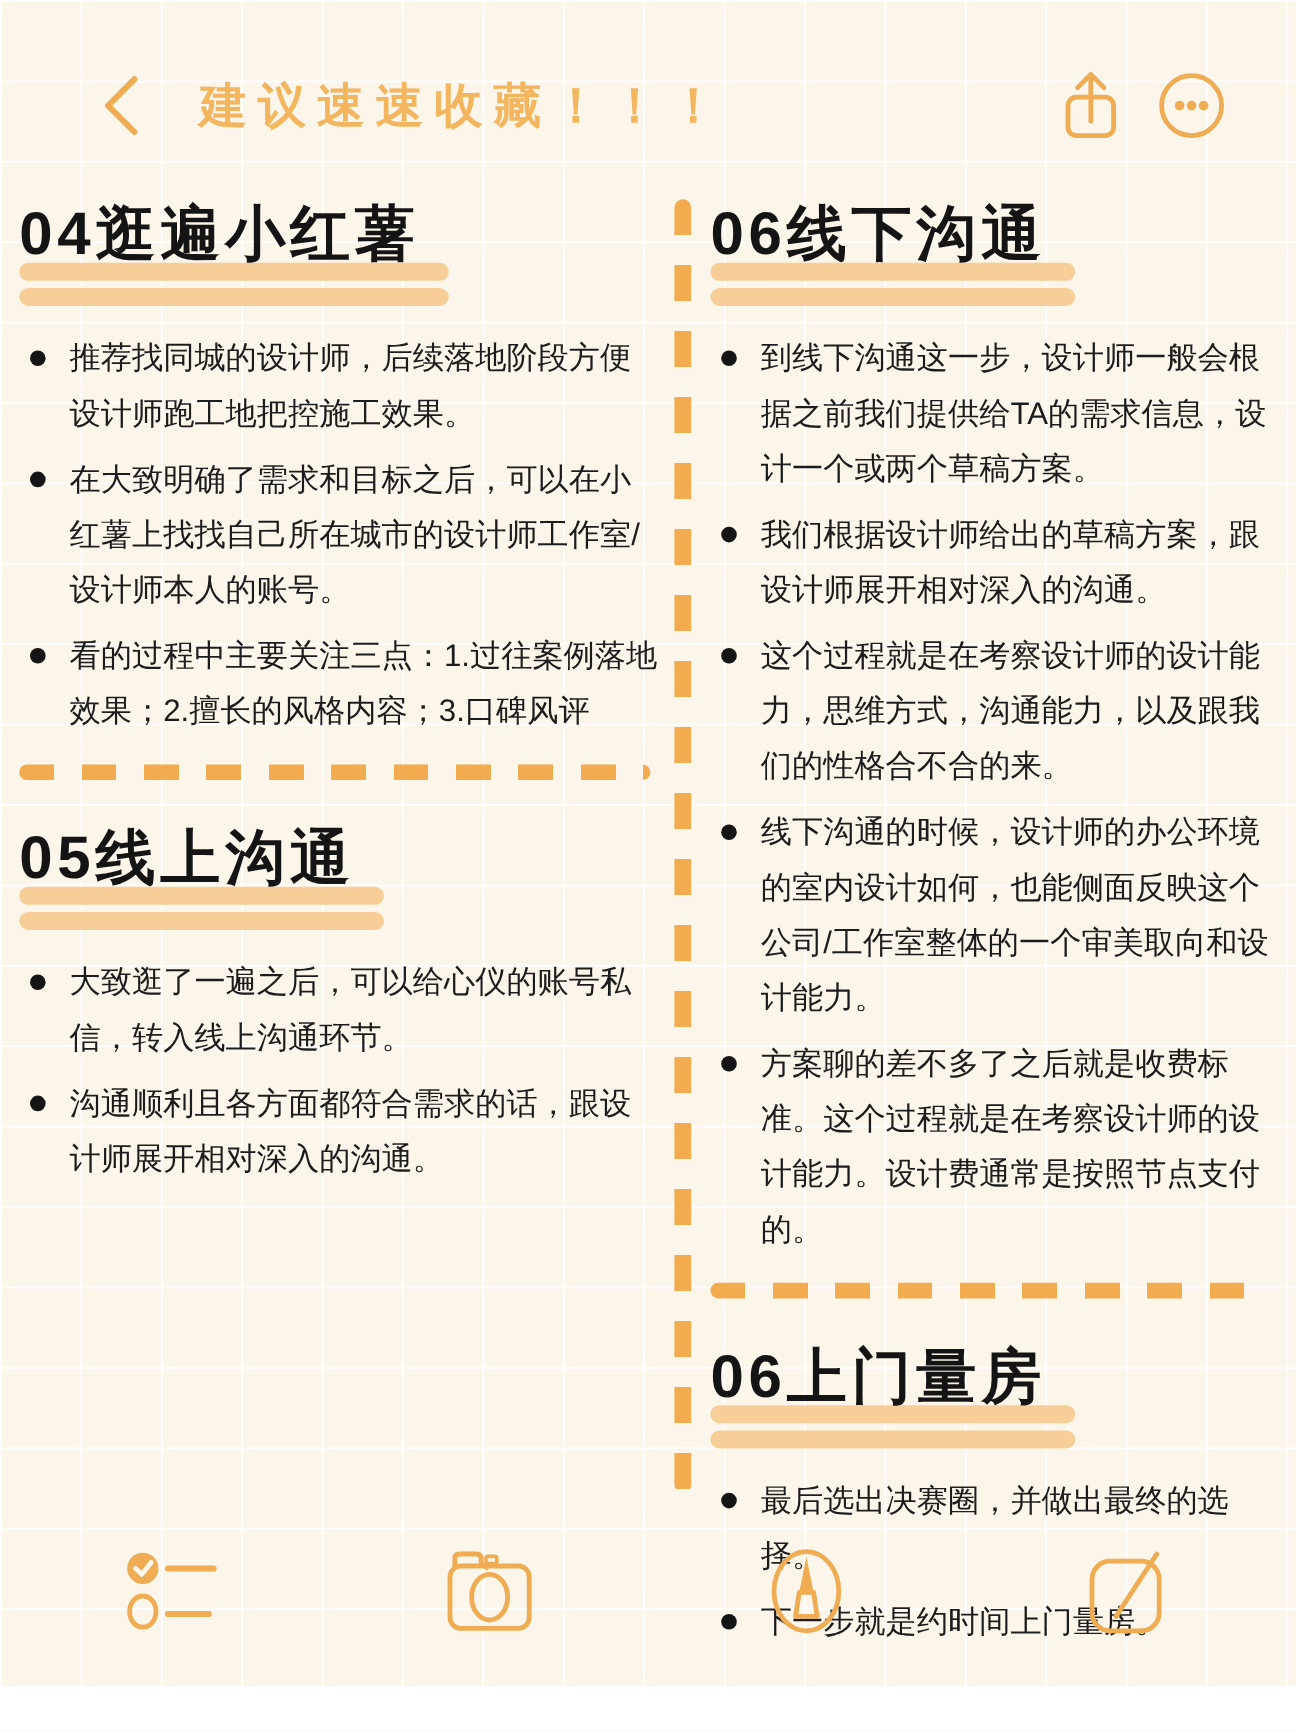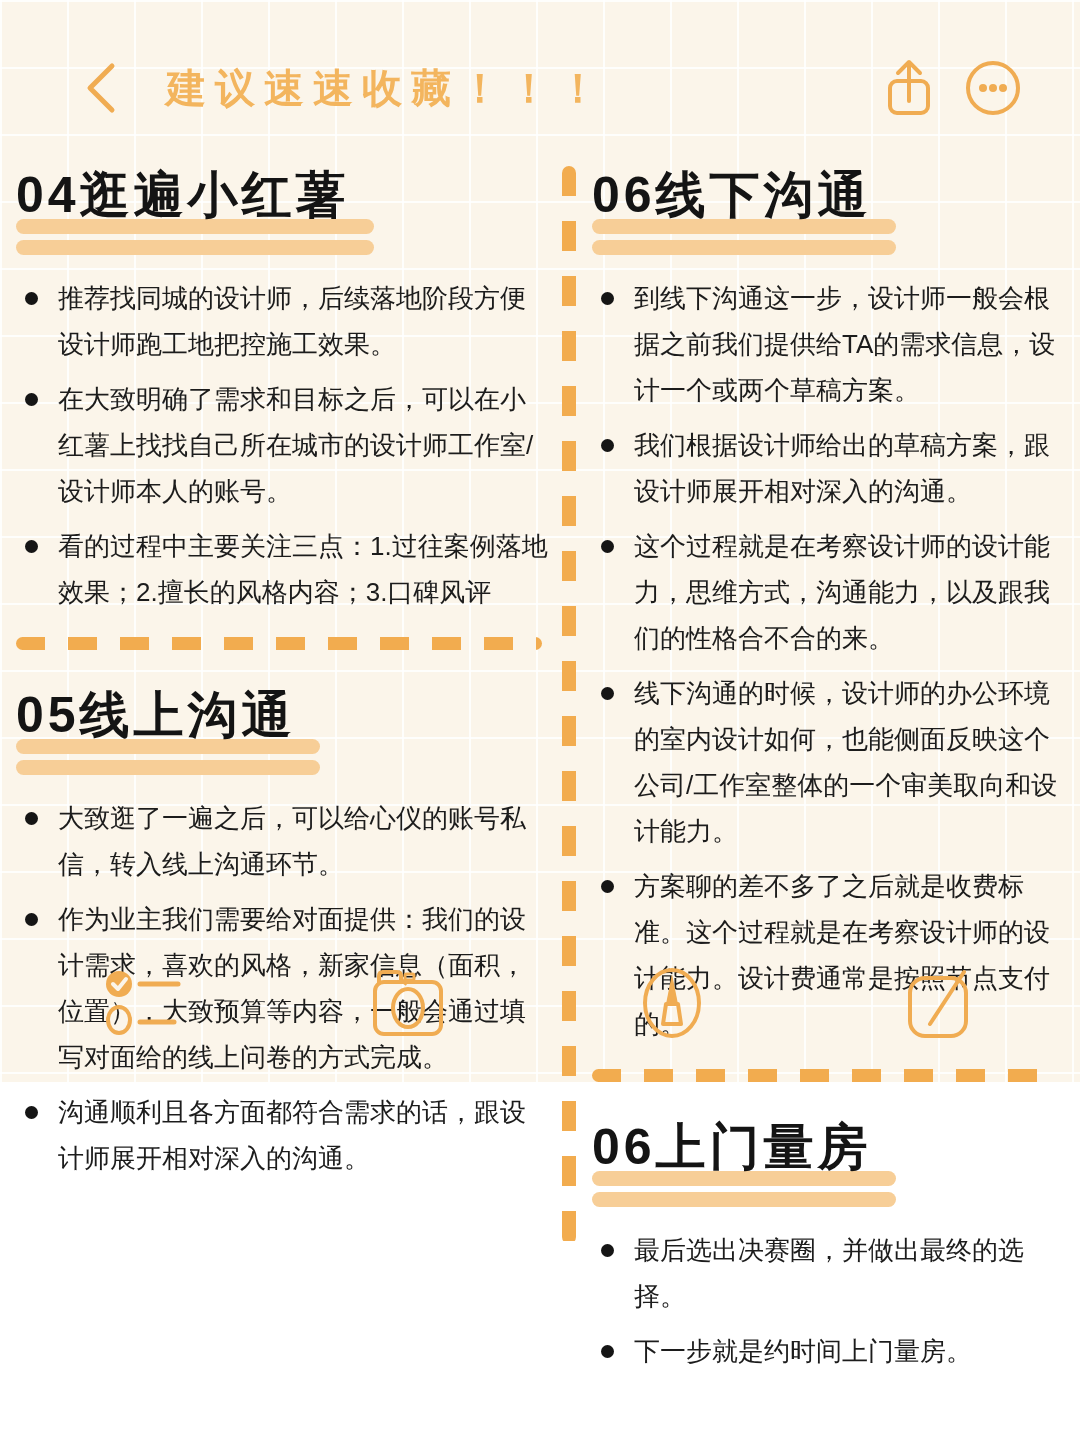--- a/index.html
+++ b/index.html
@@ -1,18 +1,18 @@
 <!DOCTYPE html>
 <html><head>
 <meta charset="utf-8">
 <style>
   html,body{margin:0;padding:0;}
   body{width:1080px;height:1443px;overflow:hidden;font-family:"Liberation Sans","DejaVu Sans",sans-serif;}
   .page{
-    position:relative;width:1080px;height:1082px;
+    position:relative;width:1080px;height:1405px;
     background-color:#fbf5ea;
     background-image:
       linear-gradient(rgba(255,255,255,.85) 2px, rgba(255,255,255,0) 2px),
       linear-gradient(90deg, rgba(255,255,255,.85) 2px, rgba(255,255,255,0) 2px);
     background-size:67px 67px;
     color:#1c1c1c;
   }
   
   .header{display:flex;align-items:center;padding:52px 58px 6px 80px;height:72px;}
   .back-btn{width:44px;height:56px;flex:0 0 auto;cursor:pointer;}
@@ -102,21 +102,20 @@
       <div class="h-divider"></div>
 
       <section>
         <div class="sec-head">
           <h2>05线上沟通</h2>
           <div class="hl-bar b1"></div>
           <div class="hl-bar b2"></div>
         </div>
         <ul class="bullets">
           <li>大致逛了一遍之后，可以给心仪的账号私信，转入线上沟通环节。</li>
-          <li>作为业主我们需要给对面提供：我们的设计需求，喜欢的风格，新家信息（面积，位置），大致预算等内容，一般会通过填写对面给的线上问卷的方式完成。</li>
           <li>沟通顺利且各方面都符合需求的话，跟设计师展开相对深入的沟通。</li>
         </ul>
       </section>
     </div>
 
     <div class="v-divider"></div>
 
     <div class="col-right">
       <section>
         <div class="sec-head">

